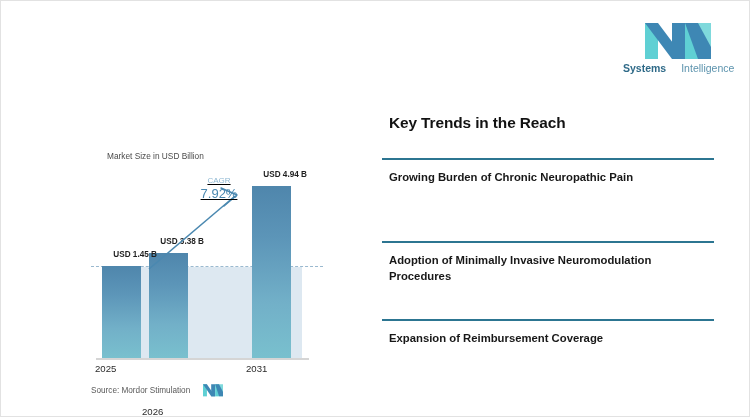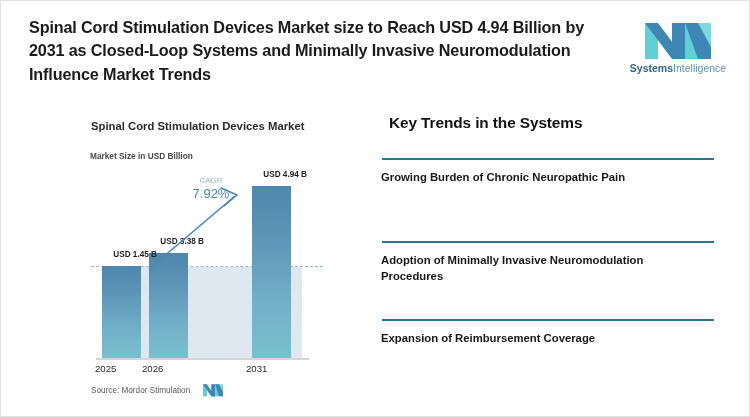--- a/index.html
+++ b/index.html
@@ -47,44 +47,43 @@
   .logo-text {
     position: absolute;
     left: 0; top: 45px;
     width: 110px;
     text-align: center;
     font-size: 10.5px;
     color: #3d6f8e;
     white-space: nowrap;
   }
   .logo-text b { font-weight: bold; color: #2f6a88; }
-  .logo-text span { font-weight: normal; color: #5c93ad; }
+  .logo-text span { font-weight: normal; color: #5c93ad; padding-left: 15px; }
 
   
   .chart-panel {
     position: absolute;
     left: 0; top: 100px;
     width: 375px; height: 317px;
   }
   .chart-title {
     position: absolute;
     left: 90px; top: 18px;
     width: 230px;
     font-size: 11.3px;
     font-weight: bold;
     line-height: 1.33;
     color: #2b2b2b;
   }
   .chart-subtitle {
     position: absolute;
-    left: 89px; top: 50px;
+    left: 106px; top: 50px;
     width: 230px;
     font-size: 8.3px;
     color: #4a4a4a;
-    font-weight: bold;
   }
 
   .plot {
     position: absolute;
     left: 90px; top: 70px;
     width: 250px; height: 190px;
   }
   
   .band {
     position: absolute;
@@ -132,30 +131,31 @@
 
   .x-tick {
     position: absolute;
     top: 192px;
     width: 52px;
     text-align: left;
     font-size: 9.6px;
     color: #2b2b2b;
   }
   .x-tick.t1 { left: 4px; }
-  .x-tick.t2 { left: 51px; }
+  .x-tick.t2 { left: 51px; margin-top: 43px; }
   .x-tick.t3 { left: 155px; }
 
   
   .cagr-box {
     position: absolute;
-    left: 92px; top: 5px;
+    left: 100px; top: 5px;
     width: 56px;
     text-align: center;
     line-height: 1.25;
+    text-decoration: underline;
   }
   .cagr-word { font-size: 8px; color: #8fb8d2; }
   .cagr-val  { font-size: 13px; color: #4a88b0; font-weight: normal; }
   .cagr-arrow {
     position: absolute;
     left: 56px; top: 6px;
     width: 110px; height: 95px;
     overflow: visible;
   }
 
@@ -188,57 +188,55 @@
   }
   .trend-item { position: absolute; left: 0; width: 345px; }
   .trend-rule {
     position: absolute;
     left: 6px; top: 0;
     width: 332px; height: 1.6px;
     background: #2c7591;
   }
   .trend-text {
     position: absolute;
-    left: 5px; top: 11px;
+    left: 13px; top: 11px;
     width: 320px;
     font-size: 11.3px;
     font-weight: bold;
     line-height: 1.42;
     color: #181818;
   }
   .trend-item.i1 { top: 57px; }
   .trend-item.i2 { top: 140px; }
   .trend-item.i3 { top: 218px; }
 </style>
 </head>
 <body>
 
 <div id="page">
 
   <div class="header">
-    <div class="headline">Spinal Cord Stimulation Devices Market size to Reach USD 4.94 Billion by 2031 as Closed-Loop Systems and Minimally Invasive Neuromodulation Influence Market Trends</div>
 
     <div class="logo-wrap">
       <svg class="logo-mark" viewBox="0 0 66 42">
         <polygon points="0,42 0,6 13,6 13,42" fill="#5fd0d4"></polygon>
         <polygon points="0,6 13,6 40,42 27,42" fill="#3e87b4"></polygon>
         <polygon points="27,42 27,6 40,6 40,42" fill="#3e87b4"></polygon>
         <polygon points="40,6 53,6 53,42 40,42" fill="#5fd0d4"></polygon>
         <polygon points="53,6 66,6 66,42 53,42" fill="#7fd9dc"></polygon>
         <polygon points="40,6 53,6 66,30 66,42 53,42" fill="#3e87b4"></polygon>
       </svg>
       <div class="logo-text">
         <b>Systems</b><span>Intelligence</span>
       </div>
     </div>
   </div>
 
   <div class="chart-panel">
 
-    <div class="chart-title">Spinal Cord Stimulation Devices Market</div>
     <div class="chart-subtitle">Market Size in USD Billion</div>
 
     <div class="plot">
 
       <div class="band"></div>
       <div class="dashline"></div>
       <div class="baseline"></div>
 
       <div class="bar b1"></div>
       <div class="bar b2"></div>
@@ -270,21 +268,21 @@
       <polygon points="0,2 13,2 40,42 27,42" fill="#3e87b4"></polygon>
       <polygon points="27,42 27,2 40,2 40,42" fill="#3e87b4"></polygon>
       <polygon points="40,2 53,2 53,42 40,42" fill="#5fd0d4"></polygon>
       <polygon points="53,2 66,2 66,42 53,42" fill="#7fd9dc"></polygon>
       <polygon points="40,2 53,2 66,28 66,42 53,42" fill="#3e87b4"></polygon>
     </svg>
   </div>
 
   <div class="trends-panel">
 
-    <div class="trends-title">Key Trends in the Systems</div>
+    <div class="trends-title">Key Trends in the Reach</div>
 
     <div class="trend-item i1">
       <div class="trend-rule"></div>
       <div class="trend-text">Growing Burden of Chronic Neuropathic Pain</div>
     </div>
 
     <div class="trend-item i2">
       <div class="trend-rule"></div>
       <div class="trend-text">Adoption of Minimally Invasive Neuromodulation Procedures</div>
     </div>

